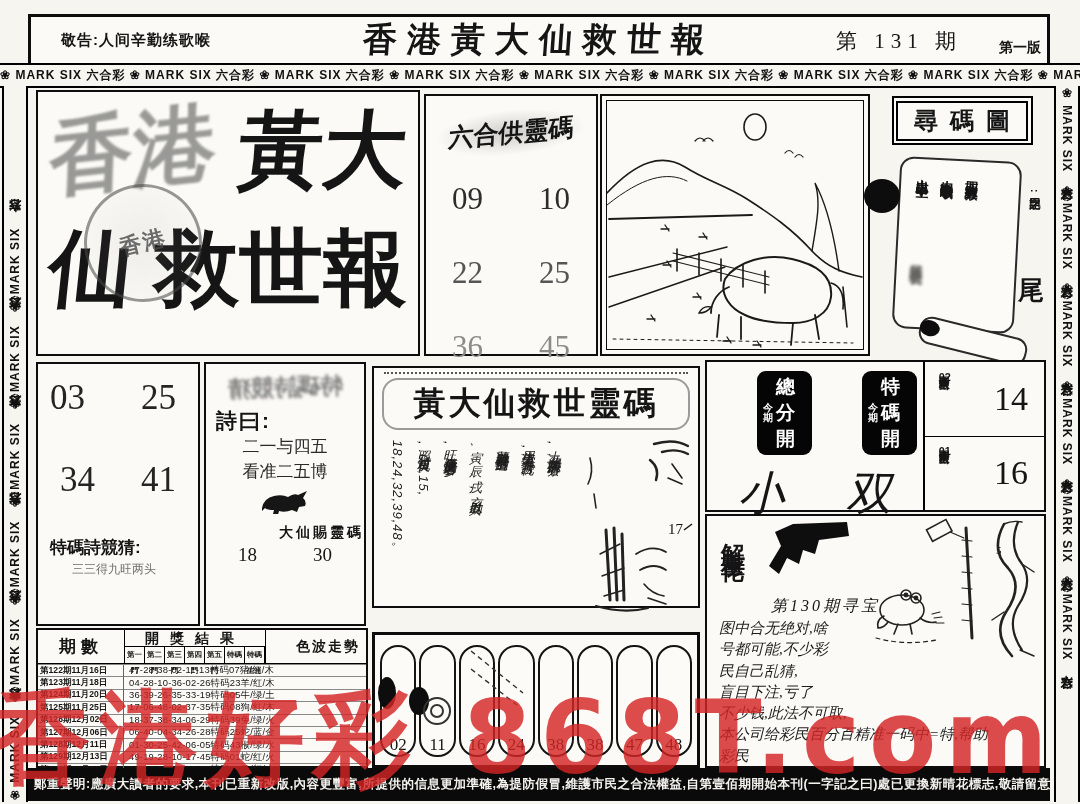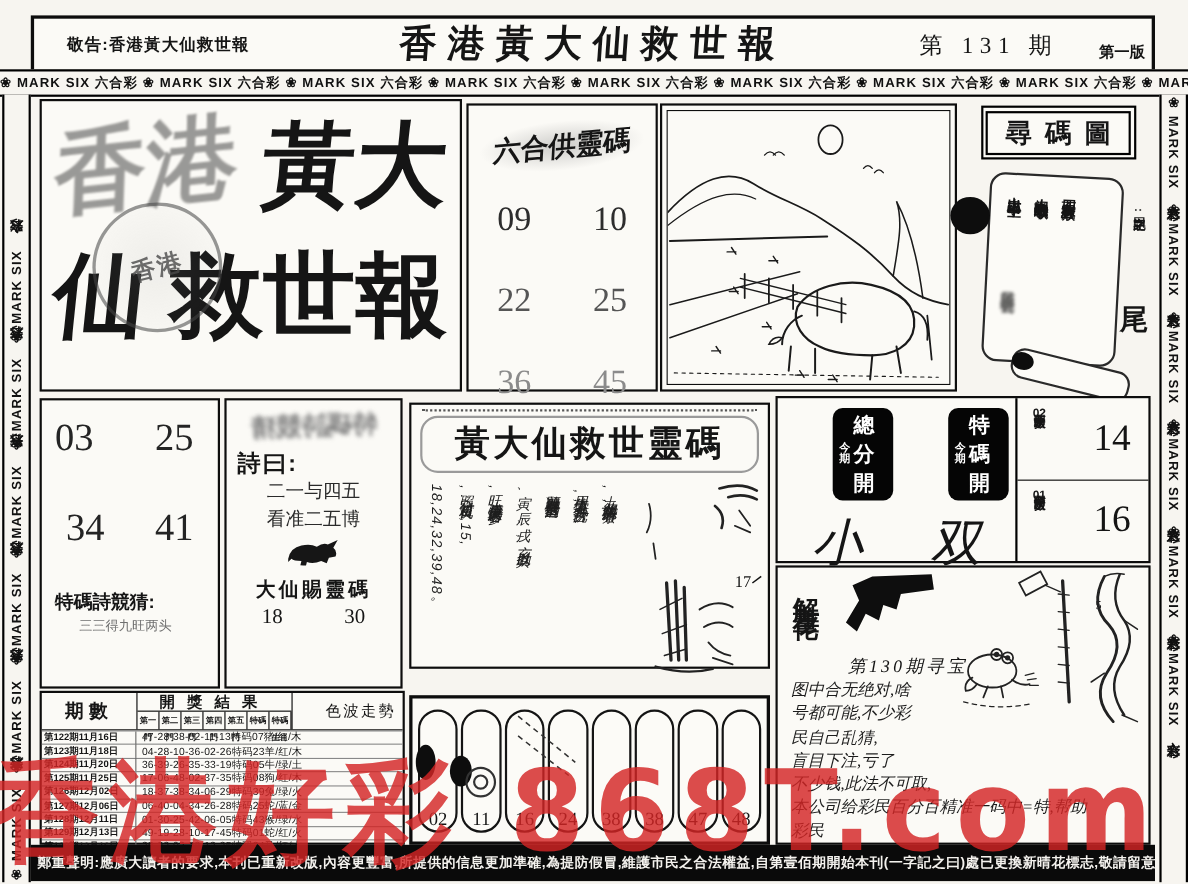--- a/index.html
+++ b/index.html
@@ -80,21 +80,21 @@
   .e-guess-label{margin:36px 0 2px 12px;font-size:17px;font-weight:900;}
   .e-guess-text{margin-left:34px;font-size:12px;color:#6f6f6f;filter:blur(.4px);}
   
   .boxF{left:204px;top:362px;width:162px;height:264px;border-width:2px;}
   .f-faded{margin-top:8px;text-align:center;font-size:23px;font-weight:900;color:#7c7c7c;
        transform:scaleX(-1) rotate(2deg);filter:blur(1.7px);}
   .f-label{margin:4px 0 0 10px;font-size:21px;font-weight:900;letter-spacing:2px;}
   .f-line{text-align:center;font-family:"Liberation Serif",serif;font-size:17px;line-height:1.45;color:#2a2a2a;}
   .f-zlabel{margin-top:16px;text-align:center;font-size:17px;font-weight:900;letter-spacing:2px;}
   .f-tiger{display:block;margin:2px auto 0;}
-  .f-glabel{margin-top:10px;text-align:center;font-size:18px;font-weight:900;letter-spacing:3px;}
+  .f-glabel{margin-top:10px;text-align:right;font-size:14px;font-weight:900;letter-spacing:3px;}
   .f-gnums{display:flex;justify-content:center;gap:56px;font-family:"Liberation Serif",serif;font-size:19px;margin-top:2px;}
   
   .boxG{left:372px;top:366px;width:328px;height:242px;}
   .g-dots{margin:4px 10px 0;border-top:2px dotted #555;}
   .g-title{margin:4px 8px 0;border:2px solid #9a9a9a;border-radius:16px;text-align:center;
        font-size:32px;font-weight:900;font-family:"DejaVu Serif",serif;letter-spacing:3px;padding:2px 0;}
   .g-body{position:relative;height:188px;margin-top:4px;}
   .g-vtext{position:absolute;left:10px;top:6px;height:172px;writing-mode:vertical-rl;white-space:pre-line;
        font-size:13px;font-style:italic;line-height:2.0;color:#1e1e1e;letter-spacing:1px;}
   .g-sketch{position:absolute;right:2px;top:0;}
@@ -127,21 +127,21 @@
   
   .boxJ{left:36px;top:628px;width:332px;height:140px;font-family:"Liberation Sans",sans-serif;}
   .j-head{display:flex;height:33px;border-bottom:1px solid #000;}
   .j-th1{width:86px;border-right:1px solid #000;display:flex;align-items:center;justify-content:center;
        font-size:17px;font-weight:900;letter-spacing:5px;}
   .j-mid{flex:1;display:flex;flex-direction:column;}
   .j-th2{text-align:center;font-size:14px;font-weight:900;letter-spacing:11px;height:16px;line-height:17px;}
   .j-sub{display:flex;border-top:1px solid #000;height:16px;}
   .j-sub span{flex:1;border-right:1px solid #000;font-size:7.5px;text-align:center;line-height:16px;font-weight:700;}
   .j-th3{width:76px;border-left:1px solid #000;display:flex;align-items:center;justify-content:center;
-       font-size:14px;font-weight:400;letter-spacing:2px;padding-left:24px;}
+       font-size:14px;font-weight:700;letter-spacing:2px;padding-left:24px;}
   .j-tr{display:flex;height:11.4px;border-top:.5px solid #888;align-items:center;}
   .j-issue{width:86px;border-right:1px solid #666;font-size:8.6px;font-weight:700;padding-left:2px;box-sizing:border-box;}
   .j-res{padding-left:5px;font-size:9.4px;letter-spacing:.2px;white-space:nowrap;}
   
   .boxK{left:372px;top:632px;width:328px;height:136px;border-width:3px;}
   .k-row{display:flex;gap:3px;padding:10px 5px 6px;height:112px;position:relative;}
   .cap{flex:1;border:2px solid #141414;border-radius:18px;position:relative;background:#fcfbf7;}
   .cap .num{position:absolute;bottom:0px;left:0;width:100%;text-align:center;font-size:17px;
        font-family:"Liberation Serif",serif;}
   .k-deco{position:absolute;left:0;top:0;pointer-events:none;}
@@ -154,21 +154,21 @@
        color:rgba(211,37,37,.82);letter-spacing:9px;white-space:nowrap;z-index:60;
        font-family:"DejaVu Sans",sans-serif;transform:scaleY(1.04);}
   svg{display:block;}
 </style>
 </head>
 <body>
 
 <div class="page">
 
   <div class="hdr">
-    <span class="notice">敬告:香港黃大仙救世報</span>
+    <span class="notice">敬告:人间辛勤练歌喉</span>
     <span class="title">香港黃大仙救世報</span>
     <span class="issue serif">第 131 期</span>
     <span class="edition">第一版</span>
   </div>
 
   <div class="strip strip-top">❀ MARK SIX 六合彩  ❀ MARK SIX 六合彩  ❀ MARK SIX 六合彩  ❀ MARK SIX 六合彩  ❀ MARK SIX 六合彩  ❀ MARK SIX 六合彩  ❀ MARK SIX 六合彩  ❀ MARK SIX 六合彩  ❀ MARK SIX 六合彩  ❀ MARK SIX 六合彩</div>
   <div class="strip strip-side strip-left">❀ MARK SIX 六合彩  ❀ MARK SIX 六合彩  ❀ MARK SIX 六合彩  ❀ MARK SIX 六合彩  ❀ MARK SIX 六合彩  ❀ MARK SIX 六合彩</div>
   <div class="strip strip-side strip-right">❀ MARK SIX 六合彩  ❀ MARK SIX 六合彩  ❀ MARK SIX 六合彩  ❀ MARK SIX 六合彩  ❀ MARK SIX 六合彩  ❀ MARK SIX 六合彩</div>
 
   <div class="box boxA">

